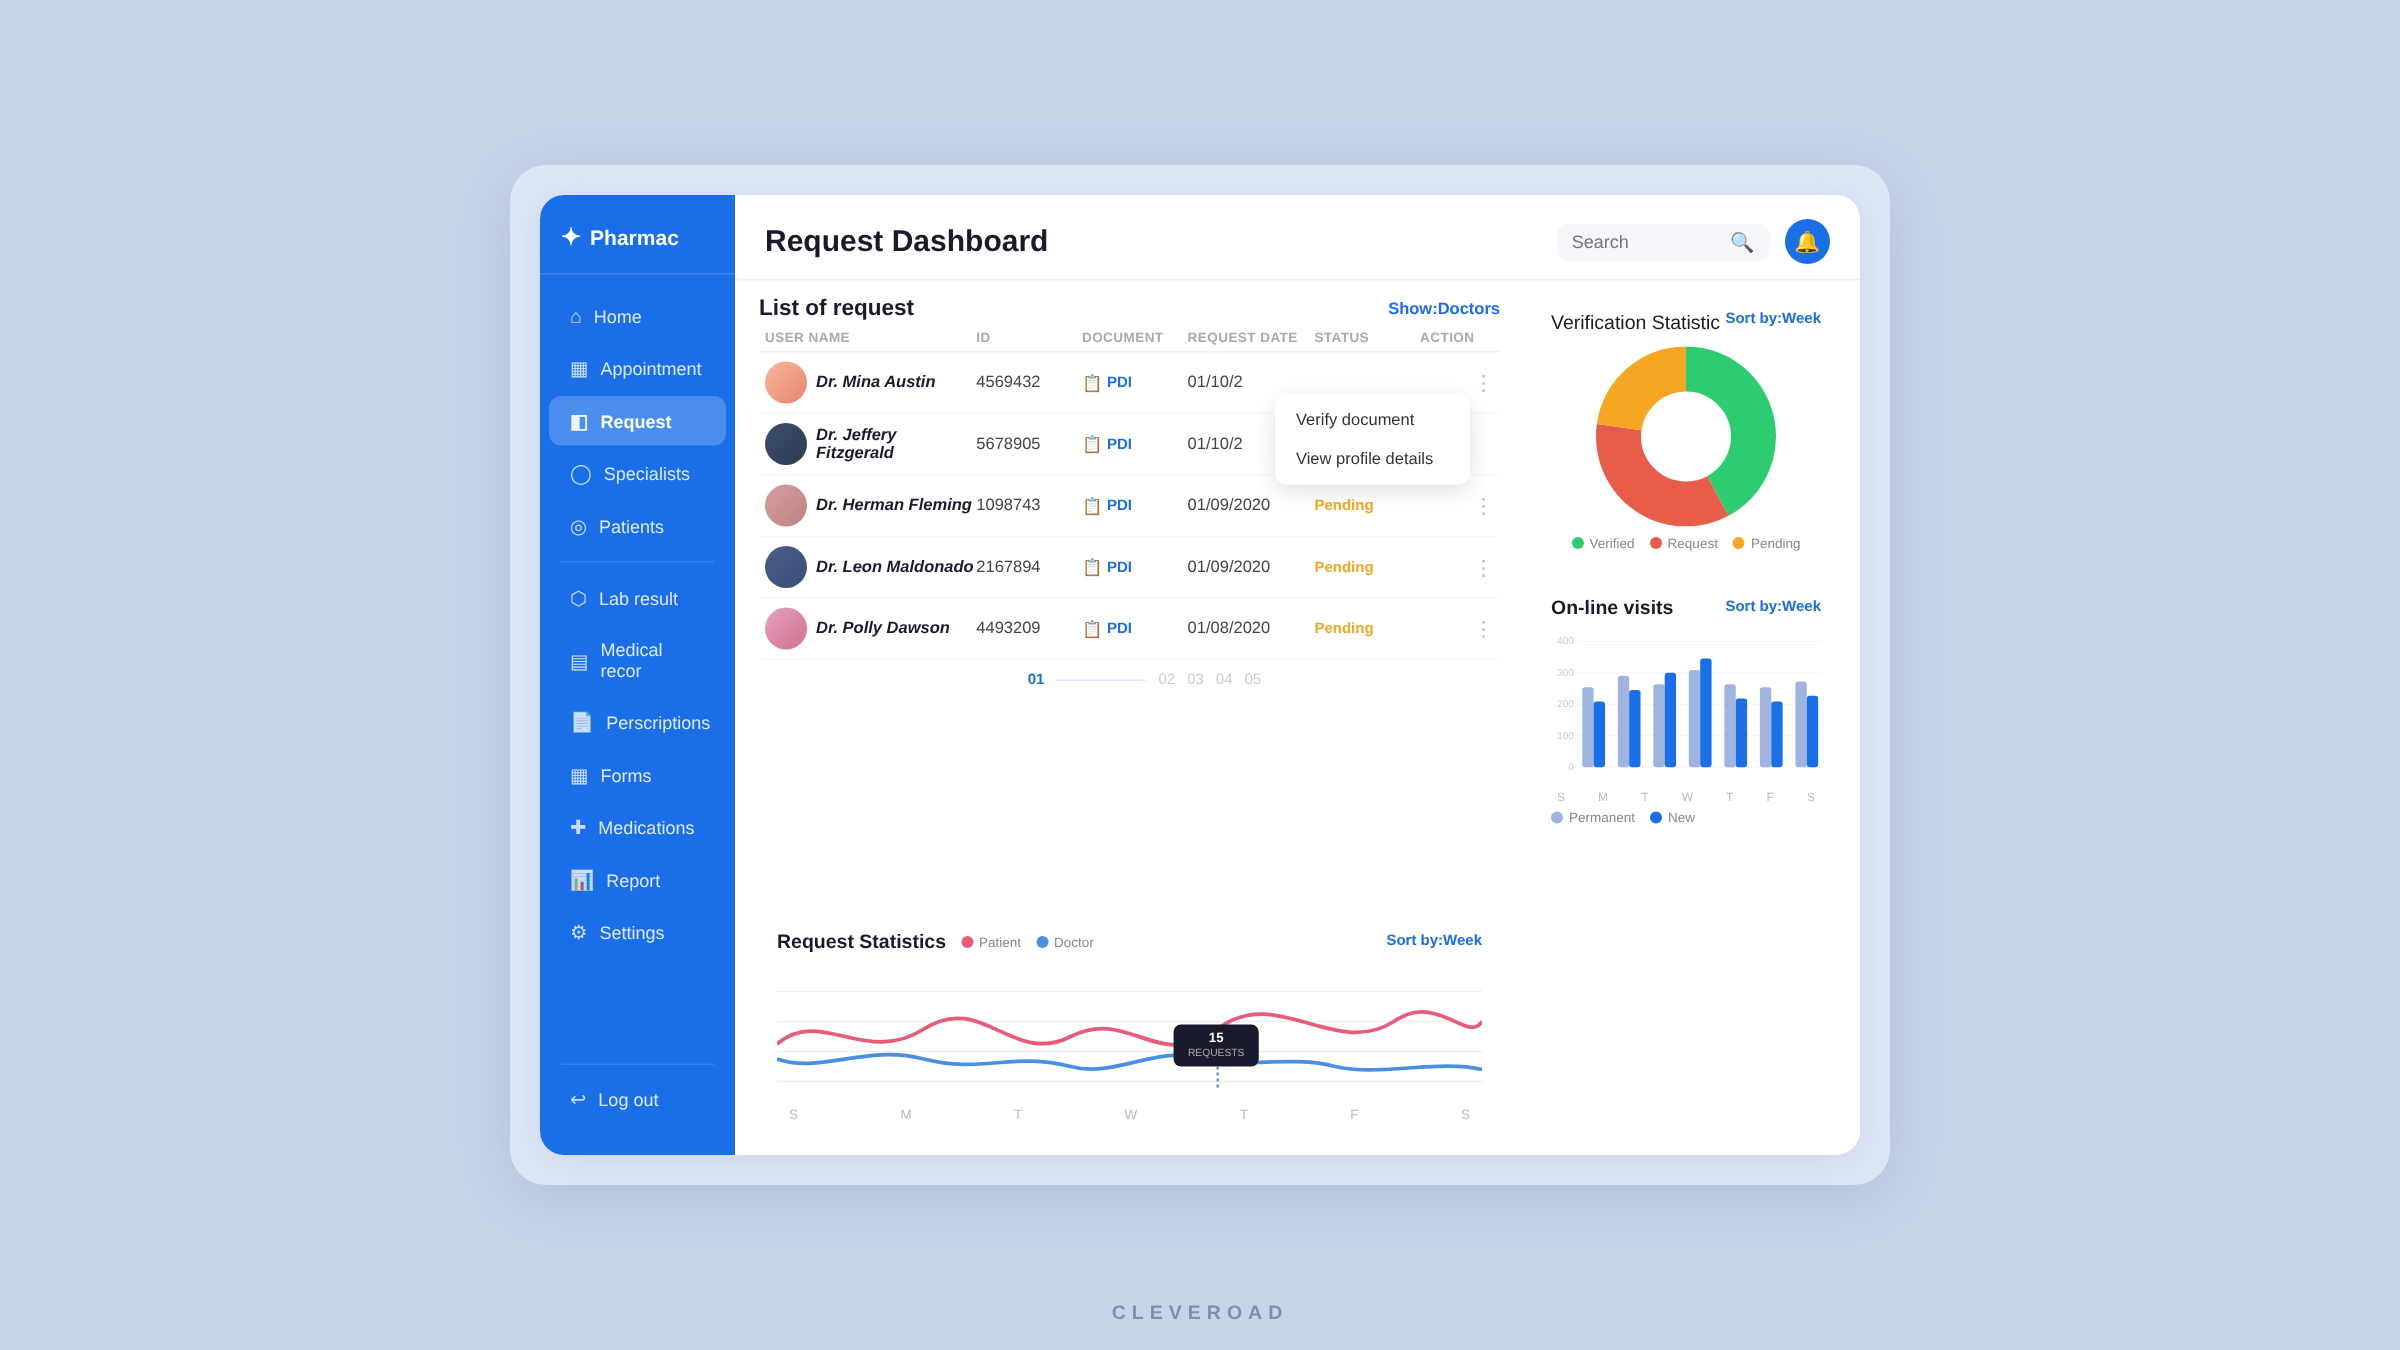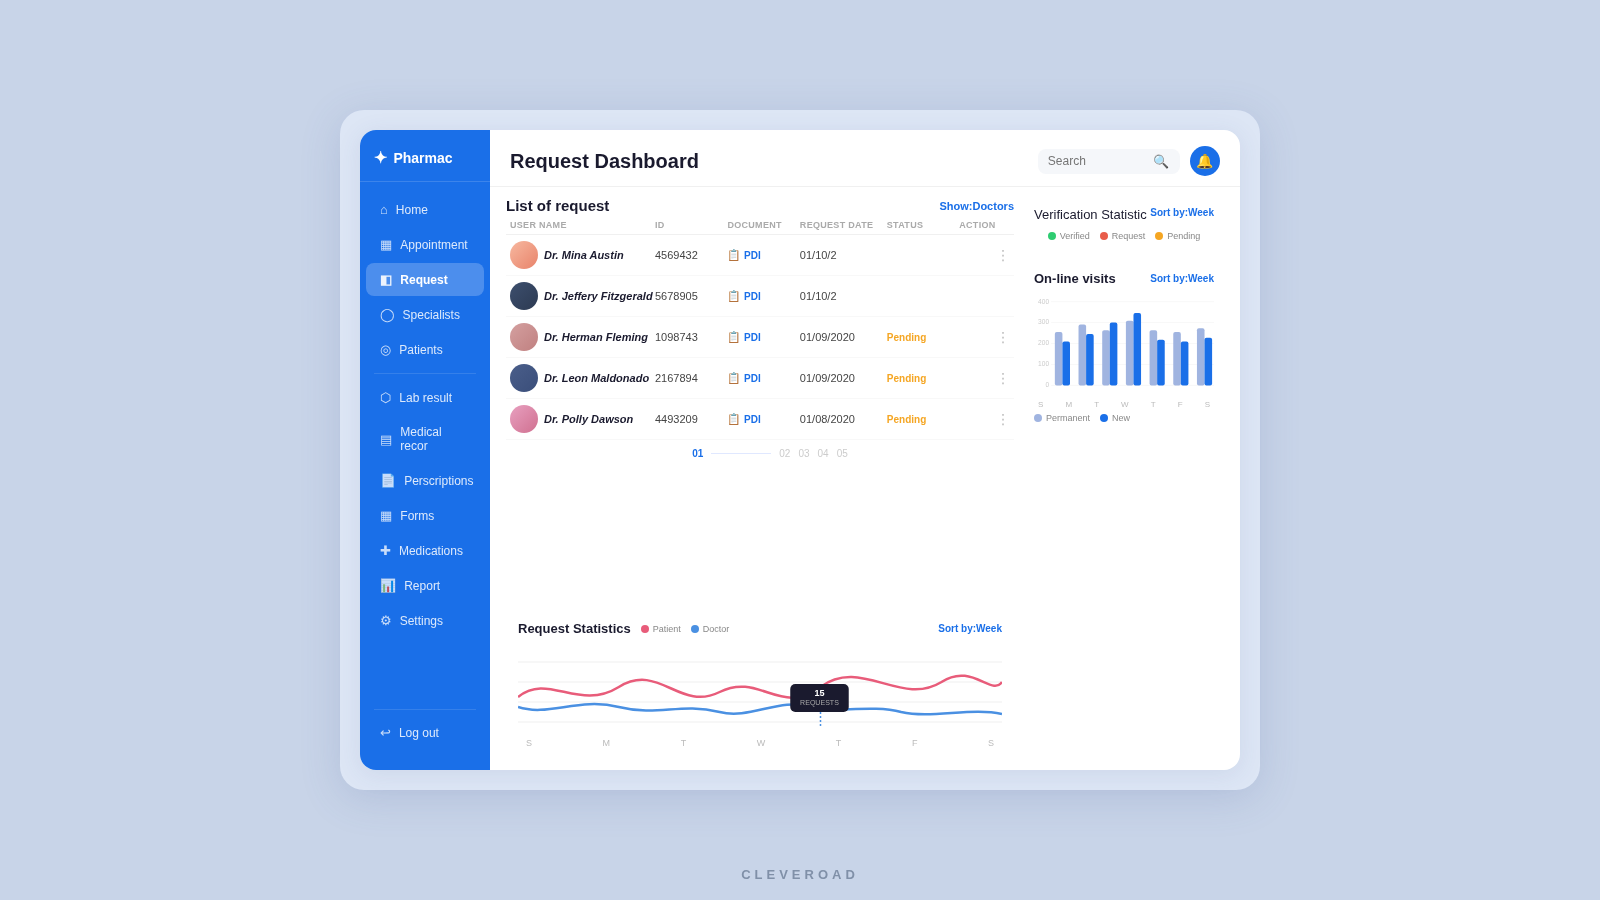--- a/index.html
+++ b/index.html
@@ -125,21 +125,21 @@
       align-items: center;
       justify-content: center;
       color: #fff;
       font-size: 14px;
     }
     .content-area {
       display: flex;
       flex: 1;
       overflow: hidden;
       padding: 10px 16px 10px 16px;
-      gap: 10px;
+      gap: 24px;
     }
     
     .left-panel {
       flex: 1;
       display: flex;
       flex-direction: column;
       gap: 10px;
       overflow: hidden;
     }
     
@@ -462,20 +462,24 @@
                 <span class="doctor-name">Dr. Mina Austin</span>
               </div>
               <span class="cell-text">4569432</span>
               <div class="doc-badge">
                 <span class="doc-icon">📋</span>
                 <span>PDI</span>
               </div>
               <span class="cell-text">01/10/2</span>
               <span class="cell-text"></span>
               <span class="action-menu">⋮</span>
+              <div class="context-menu">
+                <div class="context-menu-item">Verify document</div>
+                <div class="context-menu-item">View profile details</div>
+              </div>
             </div>
 
             <div class="table-row">
               <div class="doctor-cell">
                 <div class="avatar av2"></div>
                 <span class="doctor-name">Dr. Jeffery Fitzgerald</span>
               </div>
               <span class="cell-text">5678905</span>
               <div class="doc-badge">
                 <span class="doc-icon">📋</span>
@@ -593,20 +597,34 @@
         <div class="right-panel">
 
           <div class="verification-section">
             <div class="ver-header">
               <span class="ver-title">Verification Statistic</span>
               <span class="sort-label">
                 <span>Sort by:</span><span>Week</span>
               </span>
             </div>
 
+            <div class="pie-container">
+              <svg width="120" height="120" viewBox="0 0 120 120">
+
+                <circle cx="60" cy="60" r="45" fill="none" stroke="#2ecc71" stroke-width="30" stroke-dasharray="119 164" stroke-dashoffset="0" transform="rotate(-90 60 60)"></circle>
+
+                <circle cx="60" cy="60" r="45" fill="none" stroke="#e85c4a" stroke-width="30" stroke-dasharray="99 184" stroke-dashoffset="-119" transform="rotate(-90 60 60)"></circle>
+
+                <circle cx="60" cy="60" r="45" fill="none" stroke="#f5a623" stroke-width="30" stroke-dasharray="65 218" stroke-dashoffset="-218" transform="rotate(-90 60 60)"></circle>
+
+                <text x="78" y="48" text-anchor="middle" fill="#fff" font-size="8" font-weight="700">23%</text>
+                <text x="40" y="68" text-anchor="middle" fill="#fff" font-size="8" font-weight="700">35%</text>
+                <text x="76" y="75" text-anchor="middle" fill="#fff" font-size="8" font-weight="700">42%</text>
+              </svg>
+            </div>
             <div class="pie-legend">
               <div class="legend-item">
                 <div class="legend-dot" style="background:#2ecc71;"></div>
                 <span>Verified</span>
               </div>
               <div class="legend-item">
                 <div class="legend-dot" style="background:#e85c4a;"></div>
                 <span>Request</span>
               </div>
               <div class="legend-item">

